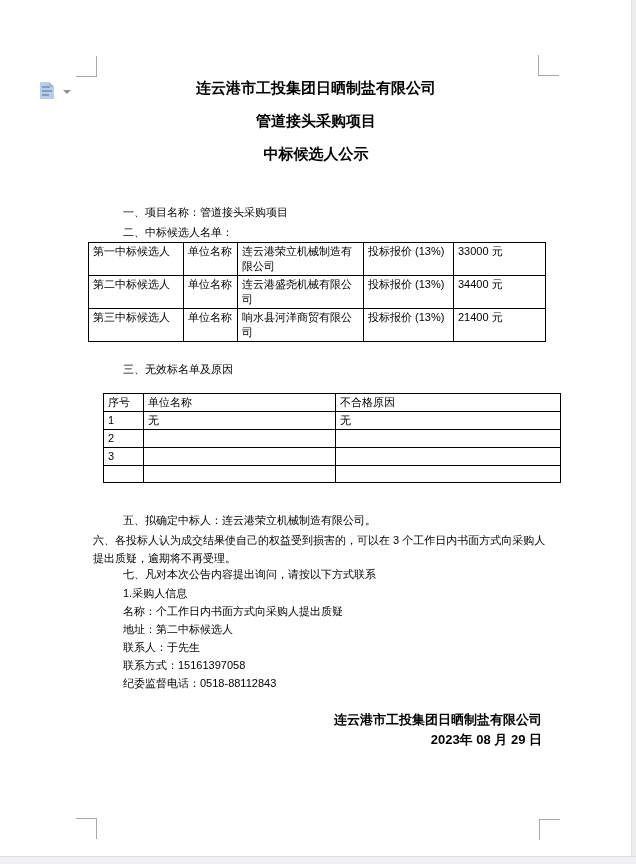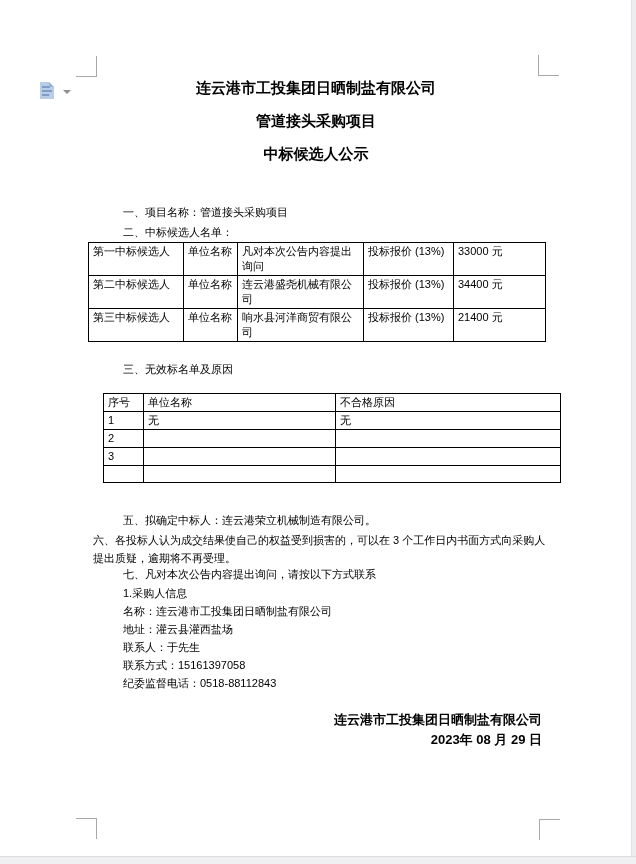--- a/index.html
+++ b/index.html
@@ -80,21 +80,21 @@
         <col style="width:95px">
         <col style="width:54px">
         <col style="width:126px">
         <col style="width:90px">
         <col style="width:92px">
       </colgroup>
     <tbody>
       <tr>
         <td>第一中标候选人</td>
         <td>单位名称</td>
-        <td>凡对本次公告内容提出询问</td>
+        <td>连云港荣立机械制造有限公司</td>
         <td class="nowrap">投标报价 (13%)</td>
         <td>33000 元</td>
       </tr>
       <tr>
         <td>第二中标候选人</td>
         <td>单位名称</td>
         <td>连云港盛尧机械有限公司</td>
         <td class="nowrap">投标报价 (13%)</td>
         <td>34400 元</td>
       </tr>
@@ -143,22 +143,22 @@
         <td></td>
       </tr>
     </tbody>
   </table>
 
   <div class="bodyline" style="top:513px">五、拟确定中标人：连云港荣立机械制造有限公司。</div>
   <div class="para" style="top:532px">六、各投标人认为成交结果使自己的权益受到损害的，可以在 3 个工作日内书面方式向采购人提出质疑，逾期将不再受理。</div>
   <div class="bodyline" style="top:567px">七、凡对本次公告内容提出询问，请按以下方式联系</div>
 
   <div class="bodyline" style="top:586px">1.采购人信息</div>
-  <div class="bodyline" style="top:604px">名称：连云港市工投集团日晒制盐有限公司</div>
-  <div class="bodyline" style="top:622px">地址：灌云县灌西盐场</div>
+  <div class="bodyline" style="top:604px">名称：个工作日内书面方式向采购人提出质疑</div>
+  <div class="bodyline" style="top:622px">地址：第二中标候选人</div>
   <div class="bodyline" style="top:640px">联系人：于先生</div>
   <div class="bodyline" style="top:658px">联系方式：15161397058</div>
   <div class="bodyline" style="top:676px">纪委监督电话：0518-88112843</div>
 
   <div class="sig" style="top:712px">连云港市工投集团日晒制盐有限公司</div>
   <div class="sig" style="top:732px">2023年 08 月 29 日</div>
 
   <div class="edge-right"></div>
   <div class="edge-bottom"></div>
 </div>

